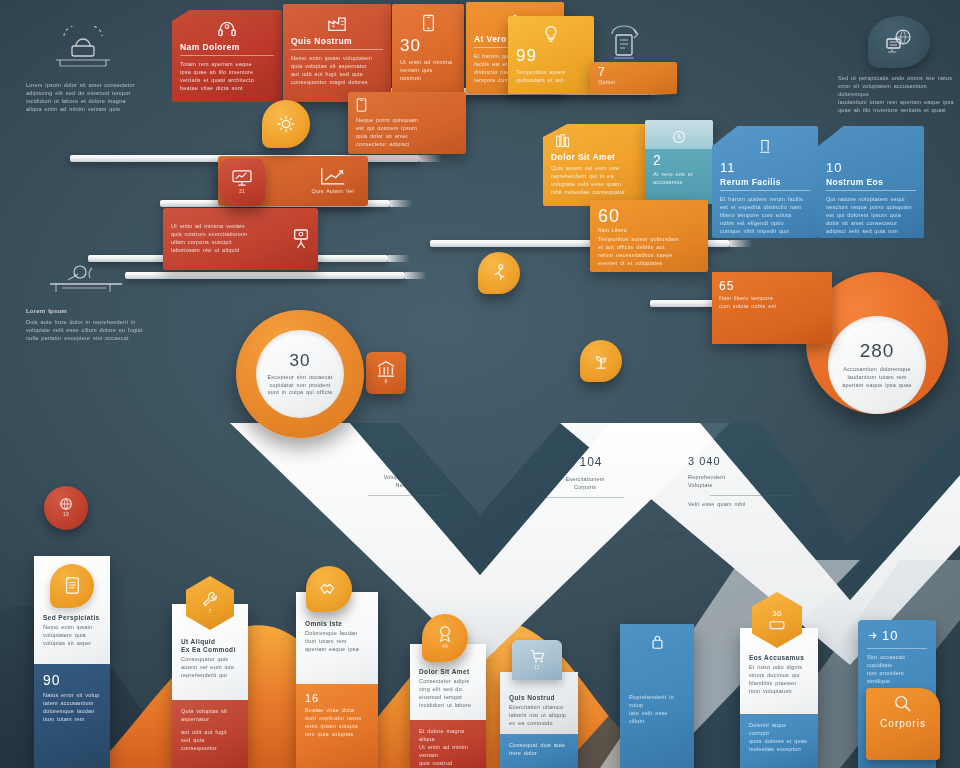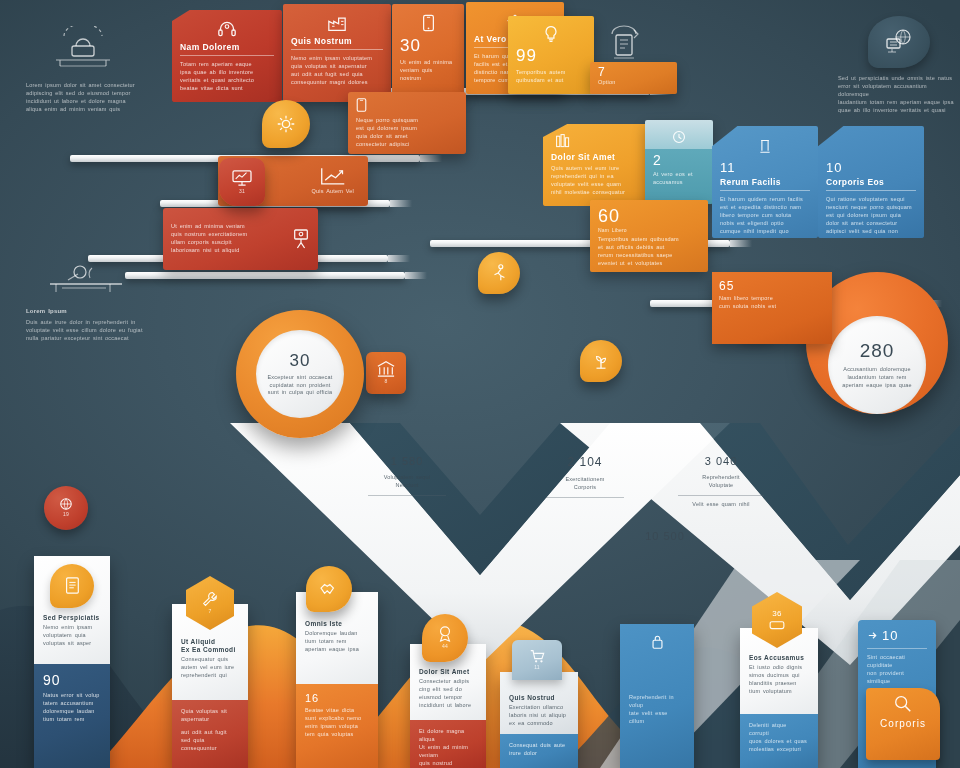--- a/index.html
+++ b/index.html
@@ -367,21 +367,21 @@
       <div>nobis est eligendi optio</div>
       <div>cumque nihil impedit quo</div>
     </div>
   </div>
 
   <div class="topcard" style="left:818px;top:126px;width:106px;height:112px;
               background:linear-gradient(160deg,#4f91c3 0%,#4485b8 58%,#3775a7 100%);
               clip-path:polygon(24% 0,100% 0,100% 100%,0 100%,0 18%);">
     <div style="height:28px;"></div>
     <div class="bignum" style="font-size:13px;margin-bottom:2px;">10</div>
-    <div class="cardtitle">Corporis Eos</div>
+    <div class="cardtitle">Nostrum Eos</div>
     <div class="divline"></div>
     <div class="blurtext blue">
       <div>Qui ratione voluptatem sequi</div>
       <div>nesciunt neque porro quisquam</div>
       <div>est qui dolorem ipsum quia</div>
       <div>dolor sit amet consectetur</div>
       <div>adipisci velit sed quia non</div>
     </div>
   </div>
 
@@ -551,21 +551,21 @@
 
   <div class="abs" style="left:530px;top:455px;width:110px;text-align:center;">
     <div class="bignum dark" style="font-size:12px;">2 104</div>
     <div class="blurtext dark" style="margin-top:7px;">
       <div>Exercitationem</div>
       <div>Corporis</div>
     </div>
     <div style="height:1px;background:rgba(80,95,105,.35);margin:5px 16px 0;"></div>
   </div>
 
-  <div class="abs" style="left:656px;top:455px;width:130px;text-align:center;">
+  <div class="abs" style="left:688px;top:455px;width:130px;">
     <div class="bignum dark" style="font-size:11px;">3 040</div>
     <div class="blurtext dark" style="margin-top:7px;">
       <div>Reprehenderit</div>
       <div>Voluptate</div>
     </div>
     <div style="height:1px;background:rgba(80,95,105,.35);margin:5px 22px 0;"></div>
     <div class="blurtext dark" style="margin-top:5px;">Velit esse quam nihil</div>
   </div>
 
   <div class="abs" style="left:610px;top:530px;width:110px;text-align:center;">

